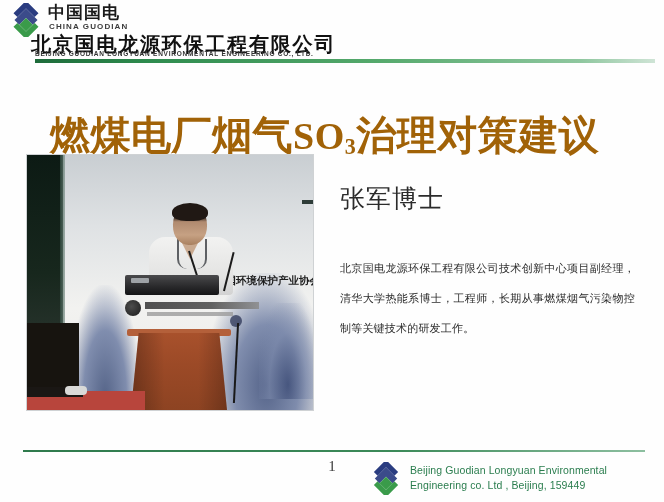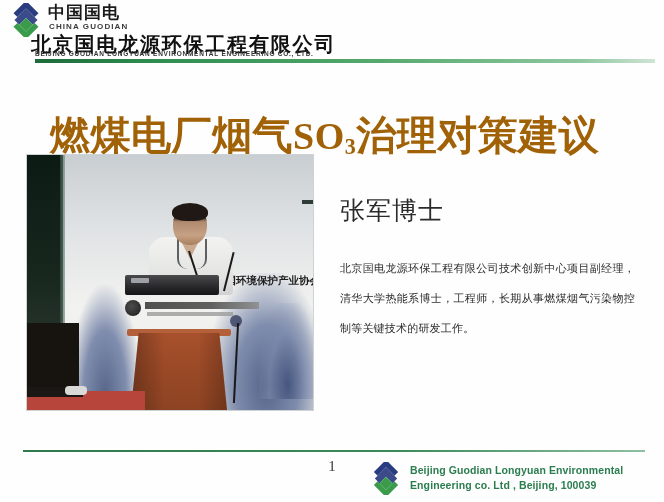--- a/index.html
+++ b/index.html
@@ -282,21 +282,20 @@
   }
 
   
   .speaker-name {
     position: absolute;
     left: 340px; top: 182px;
     font-size: 25px;
     color: #2b2b2b;
     letter-spacing: 1px;
     white-space: nowrap;
-    margin-top: 12px;
   }
   .speaker-bio {
     position: absolute;
     left: 340px; top: 253px;
     width: 295px;
     font-size: 11px;
     color: #2c2c2c;
     line-height: 30px;
     letter-spacing: 0.2px;
     text-align: justify;
@@ -321,21 +320,21 @@
   .footer-logo {
     position: absolute;
     left: 368px; top: 462px;
     width: 36px; height: 33px;
   }
   .footer-text {
     position: absolute;
     left: 410px; top: 463px;
     width: 250px;
     font-size: 10.5px;
-    font-weight: bold;
+    font-weight: normal;
     color: #2a7d4e;
     line-height: 15px;
     letter-spacing: 0.1px;
   }
 </style>
 </head>
 <body>
 
 <div class="header">
 
@@ -401,14 +400,14 @@
   <g transform="rotate(45 50 50)">
     <path d="M10 10 H62 V26 H26 V62 H10 Z" fill="#2a3c80"></path>
     <path d="M38 38 H90 V90 H38 V74 H74 V38 Z" fill="#3a9b4a"></path>
     <path d="M26 26 H74 V46 H46 V74 H26 Z" fill="#2a3c80" opacity="0.92"></path>
     <path d="M46 46 H74 V74 H46 Z" fill="#3a9b4a"></path>
   </g>
 </svg>
 
 <div class="footer-text">
   <div>Beijing Guodian Longyuan Environmental</div>
-  <div>Engineering co. Ltd , Beijing, 100039</div>
+  <div>Engineering co. Ltd , Beijing, 159449</div>
 </div>
 
 </body></html>

